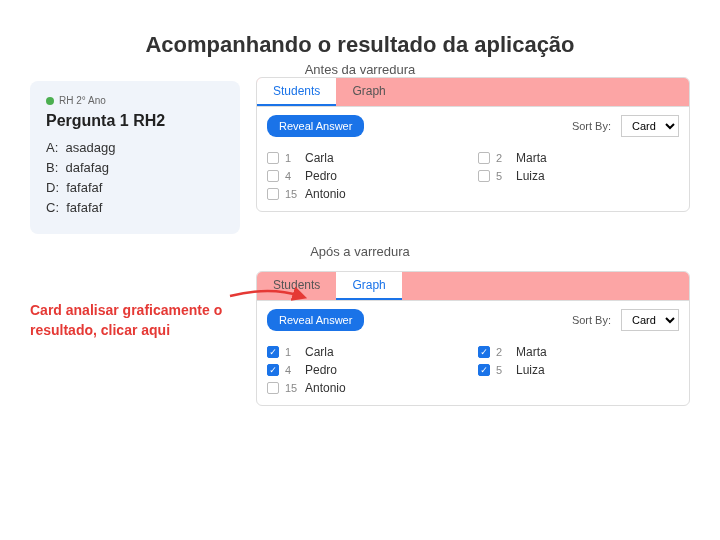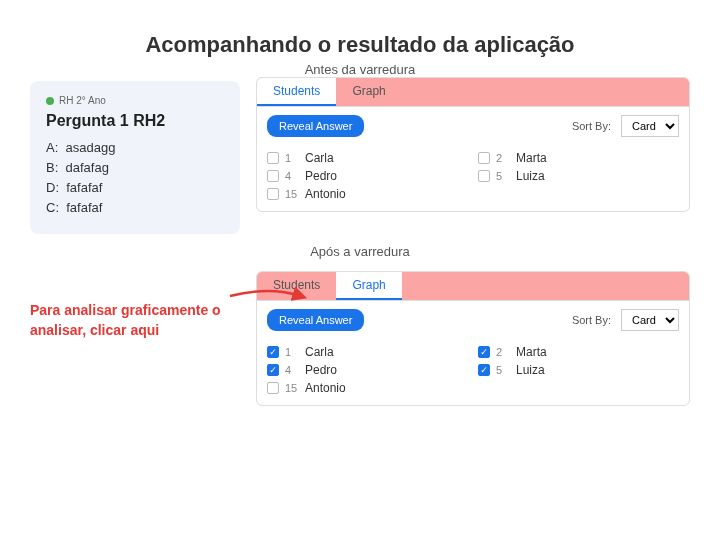--- a/index.html
+++ b/index.html
@@ -277,21 +277,21 @@
       </div>
     </div>
   </div>
 </div>
 
 <div style="text-align:center; font-size:13px; color:#555; margin: 10px 0 6px 0;">Após a varredura</div>
 
 <div class="bottom-section">
 
   <div class="bottom-left">
-    <div class="para-text">Para analisar graficamente o analisar, clicar aqui</div>
+    <div class="para-text">Card analisar graficamente o resultado, clicar aqui</div>
   </div>
 
   <div style="position:relative; width:0; height:0;">
     <svg style="position:absolute; left:-10px; top:10px; overflow:visible;" width="80" height="30">
       <defs>
         <marker id="arrowhead" markerWidth="6" markerHeight="6" refX="3" refY="3" orient="auto">
           <polygon points="0 0, 6 3, 0 6" fill="#e53935"></polygon>
         </marker>
       </defs>
       <path d="M0,15 Q40,5 70,15" stroke="#e53935" stroke-width="2.5" fill="none" marker-end="url(#arrowhead)"></path>

